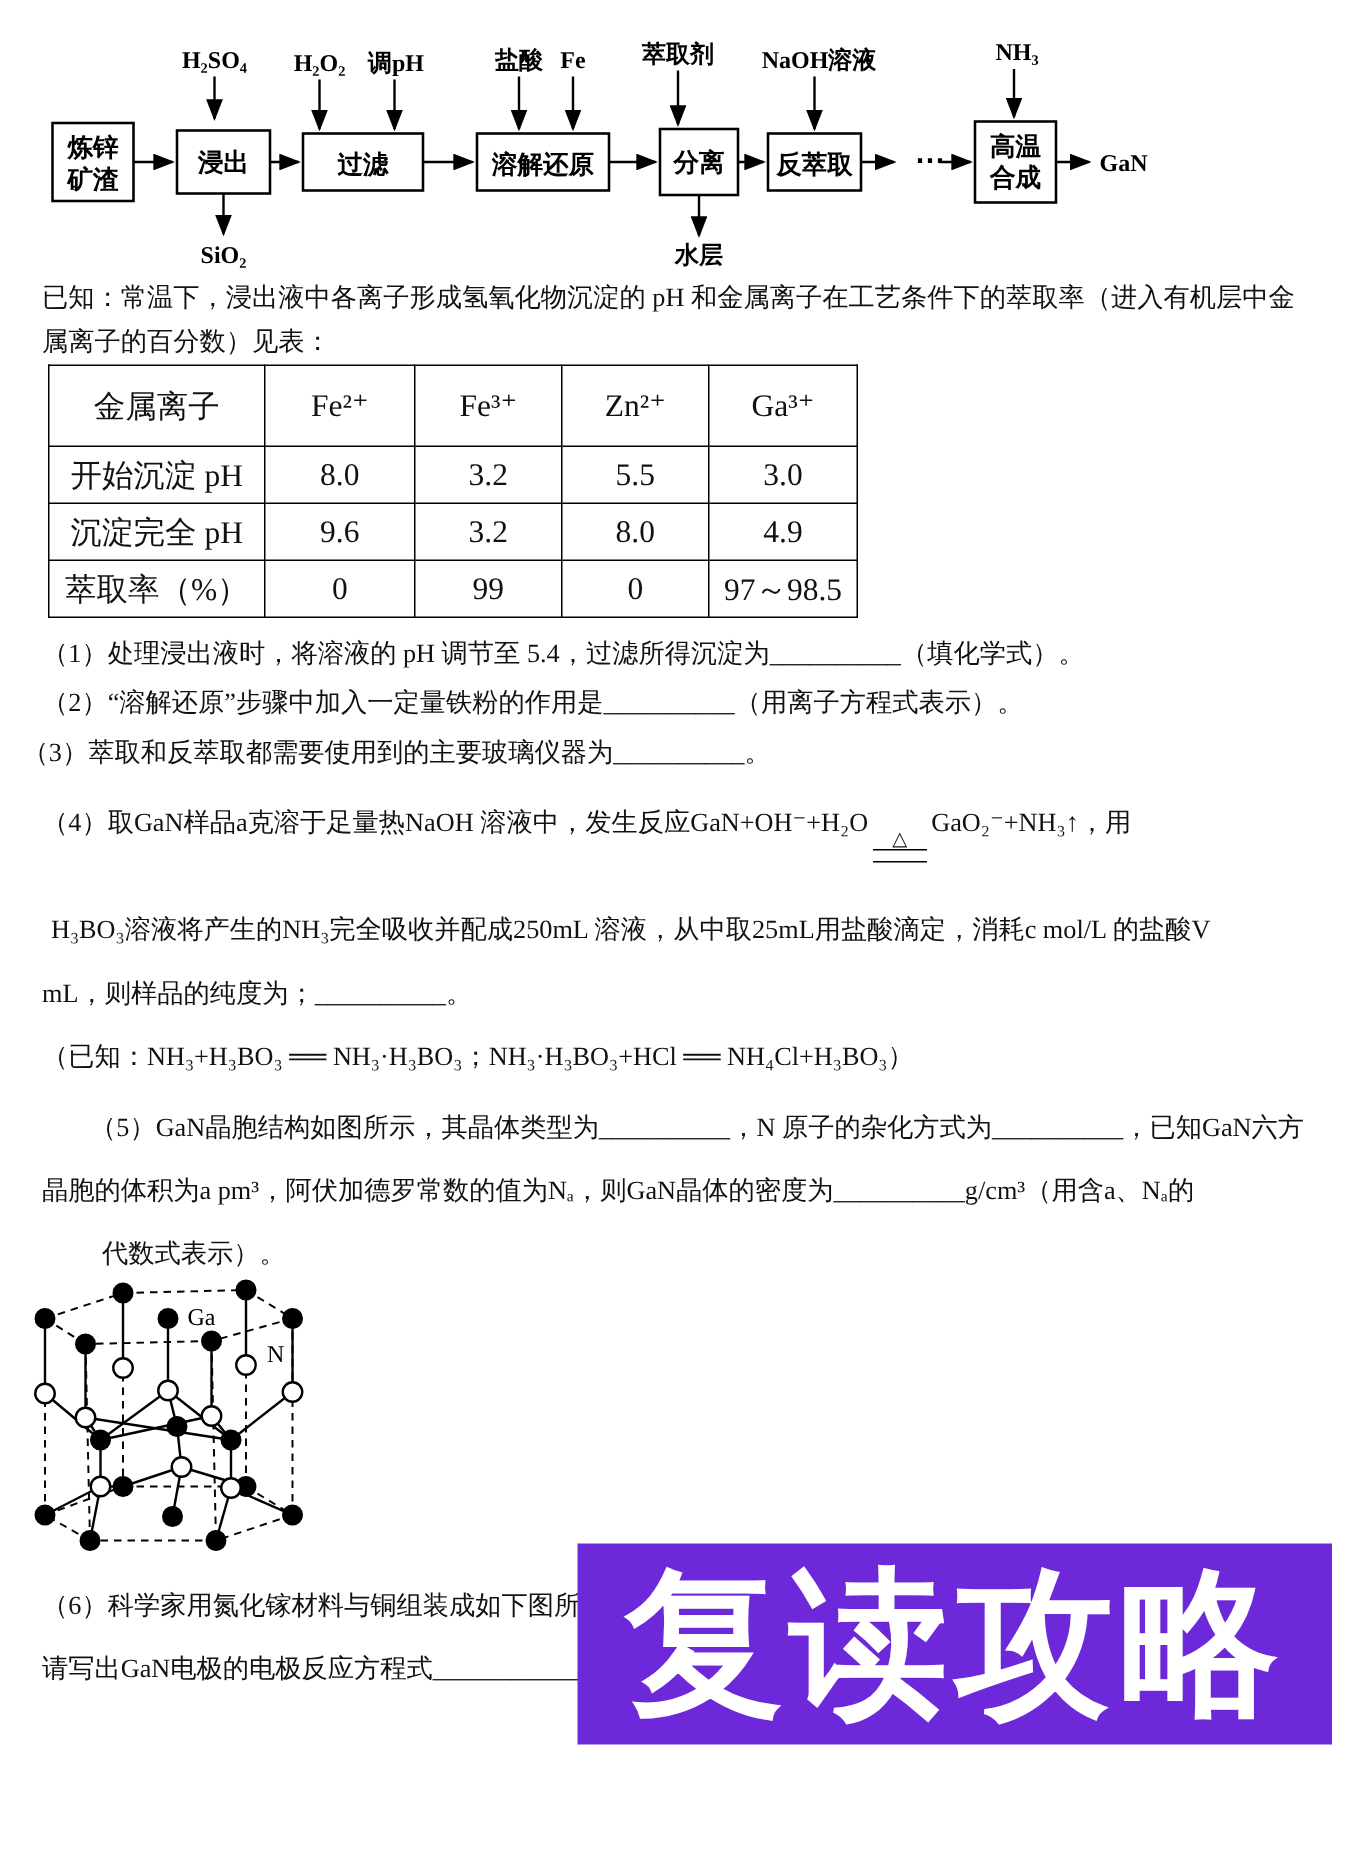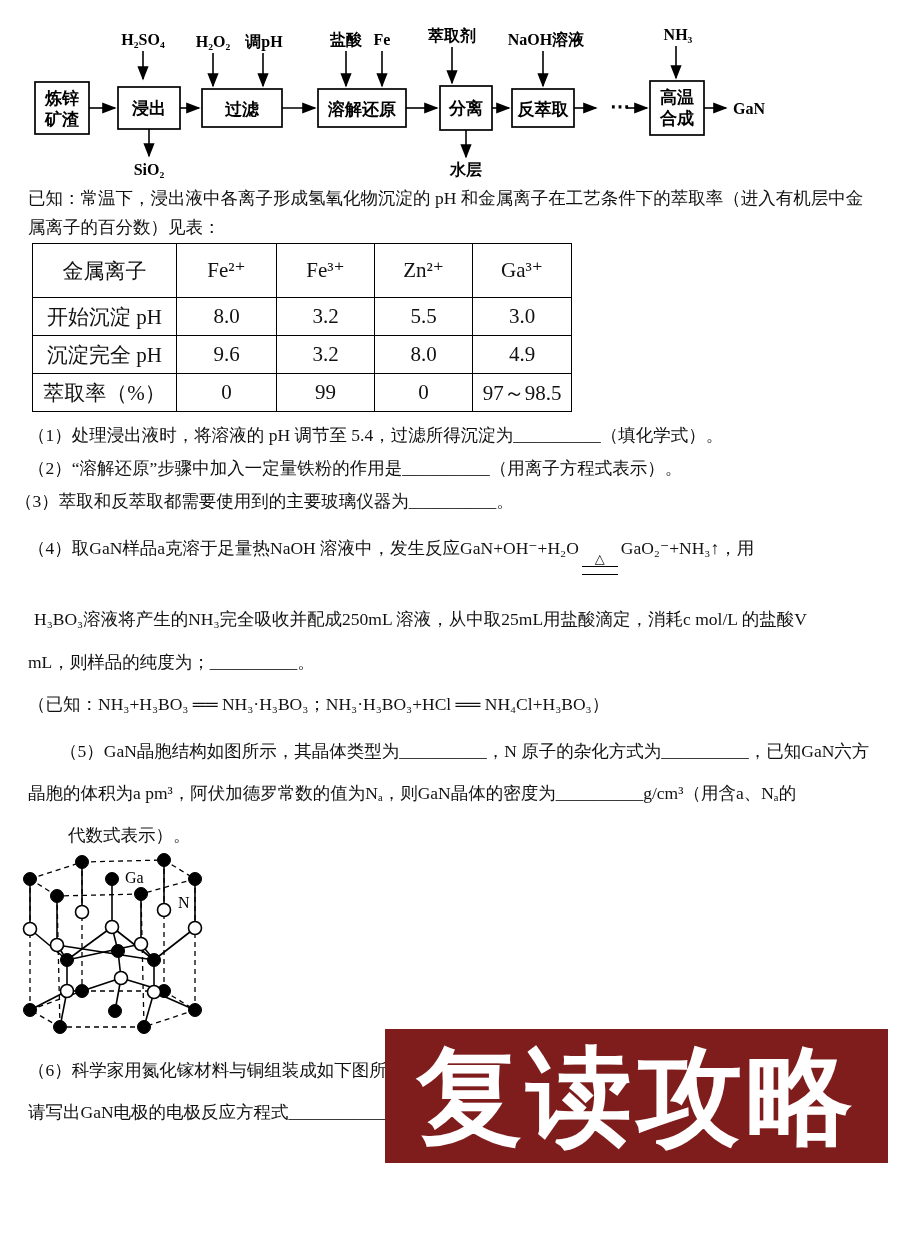--- a/index.html
+++ b/index.html
@@ -250,17 +250,17 @@
     <circle class="n" cx="113" cy="132" r="6.5"></circle>
     <circle class="n" cx="146" cy="146" r="6.5"></circle>
 
     <text class="atomlabel" x="117" y="37">Ga</text>
     <text class="atomlabel" x="170" y="62">N</text>
   </svg>
 
   <div class="abs txt" style="left:28px;top:1056px;z-index:1;text-align:right;">（6）科学家用氮化镓材料与铜组装成如下图所</div>
   <div class="abs txt" style="left:28px;top:1098px;z-index:1;">请写出GaN电极的电极反应方程式______________</div>
 
-  <div class="banner" style="background-color: #7f1d1d; color: rgb(255, 255, 255);">
+  <div class="banner" style="background-color: #6d28d9; color: rgb(255, 255, 255);">
     <span>复读攻略</span>
   </div>
 
 </div>
 
 </body></html>

